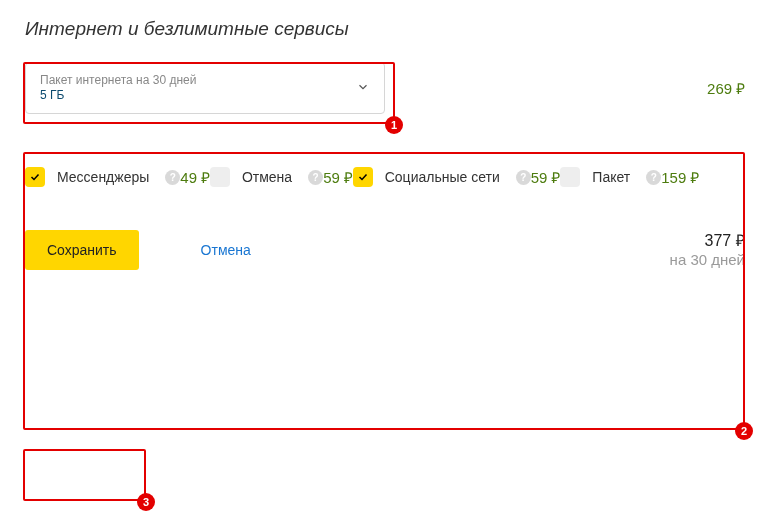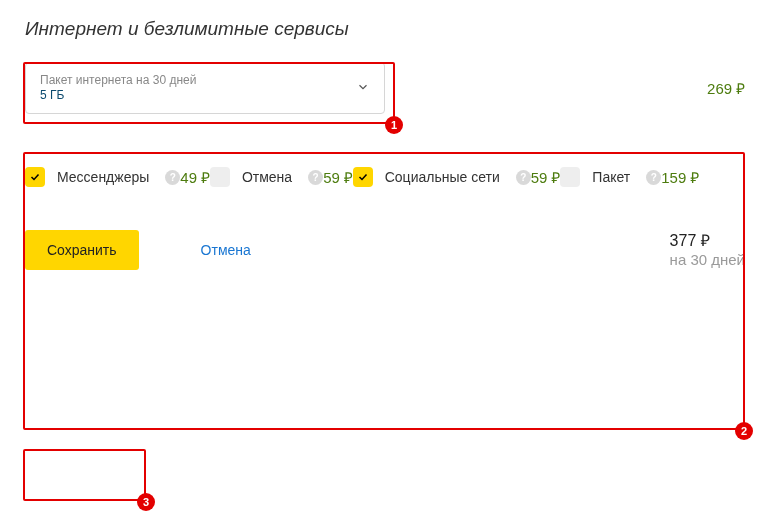--- a/index.html
+++ b/index.html
@@ -155,21 +155,21 @@
     color: #222;
     cursor: pointer;
   }
   .btn-cancel {
     color: #1976d2;
     font-size: 14px;
     cursor: pointer;
     margin-left: 36px;
   }
   .footer-right {
-    text-align: left;
+    text-align: right;
     line-height: 1.2;
   }
   .total-price {
     font-size: 16px;
     color: #222;
   }
   .total-period {
     font-size: 15px;
     color: #9a9a9a;
   }

